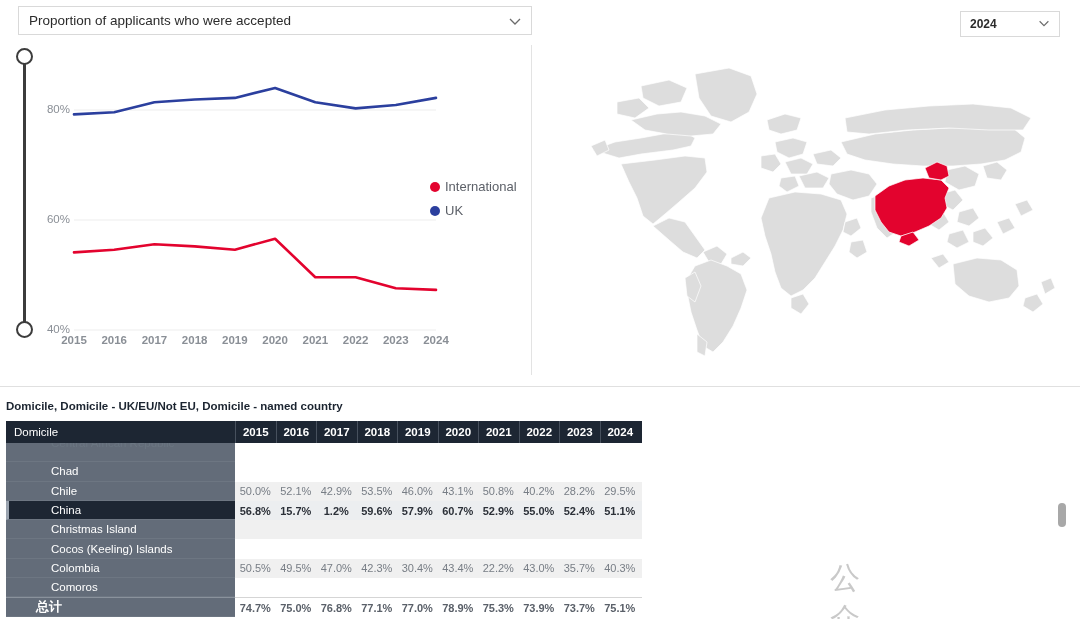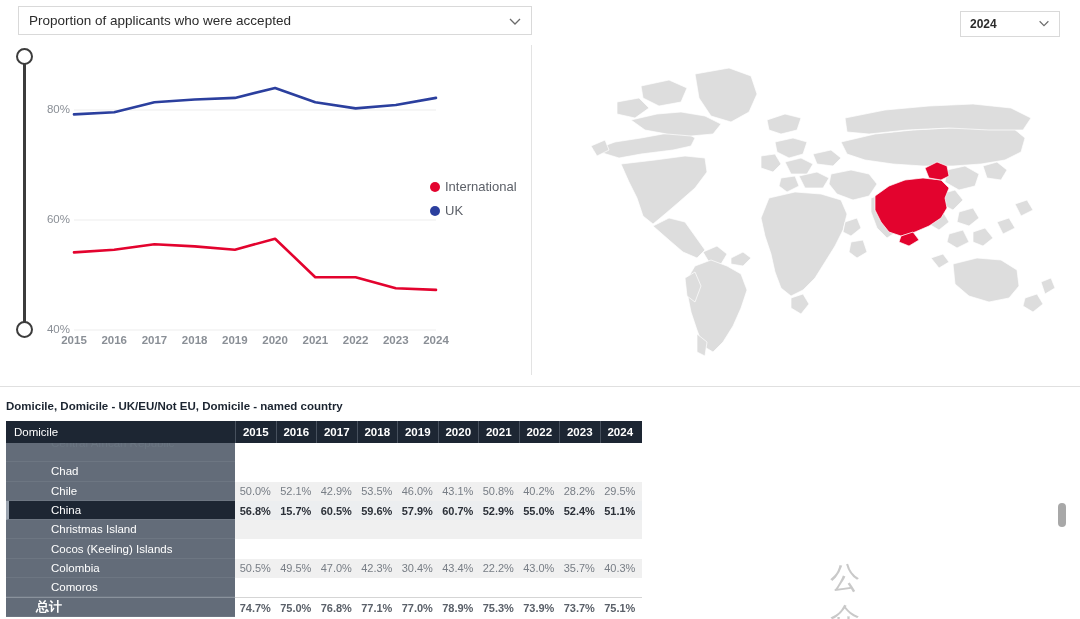--- a/index.html
+++ b/index.html
@@ -317,21 +317,21 @@
             <div class="vc">40.2%</div>
             <div class="vc">28.2%</div>
             <div class="vc">29.5%</div>
           </div>
         </div>
         <div class="trow sel">
           <div class="nm">China</div>
           <div class="vals">
             <div class="vc">56.8%</div>
             <div class="vc">15.7%</div>
-            <div class="vc">60.5%</div>
+            <div class="vc">1.2%</div>
             <div class="vc">59.6%</div>
             <div class="vc">57.9%</div>
             <div class="vc">60.7%</div>
             <div class="vc">52.9%</div>
             <div class="vc">55.0%</div>
             <div class="vc">52.4%</div>
             <div class="vc">51.1%</div>
           </div>
         </div>
         <div class="trow alt">

